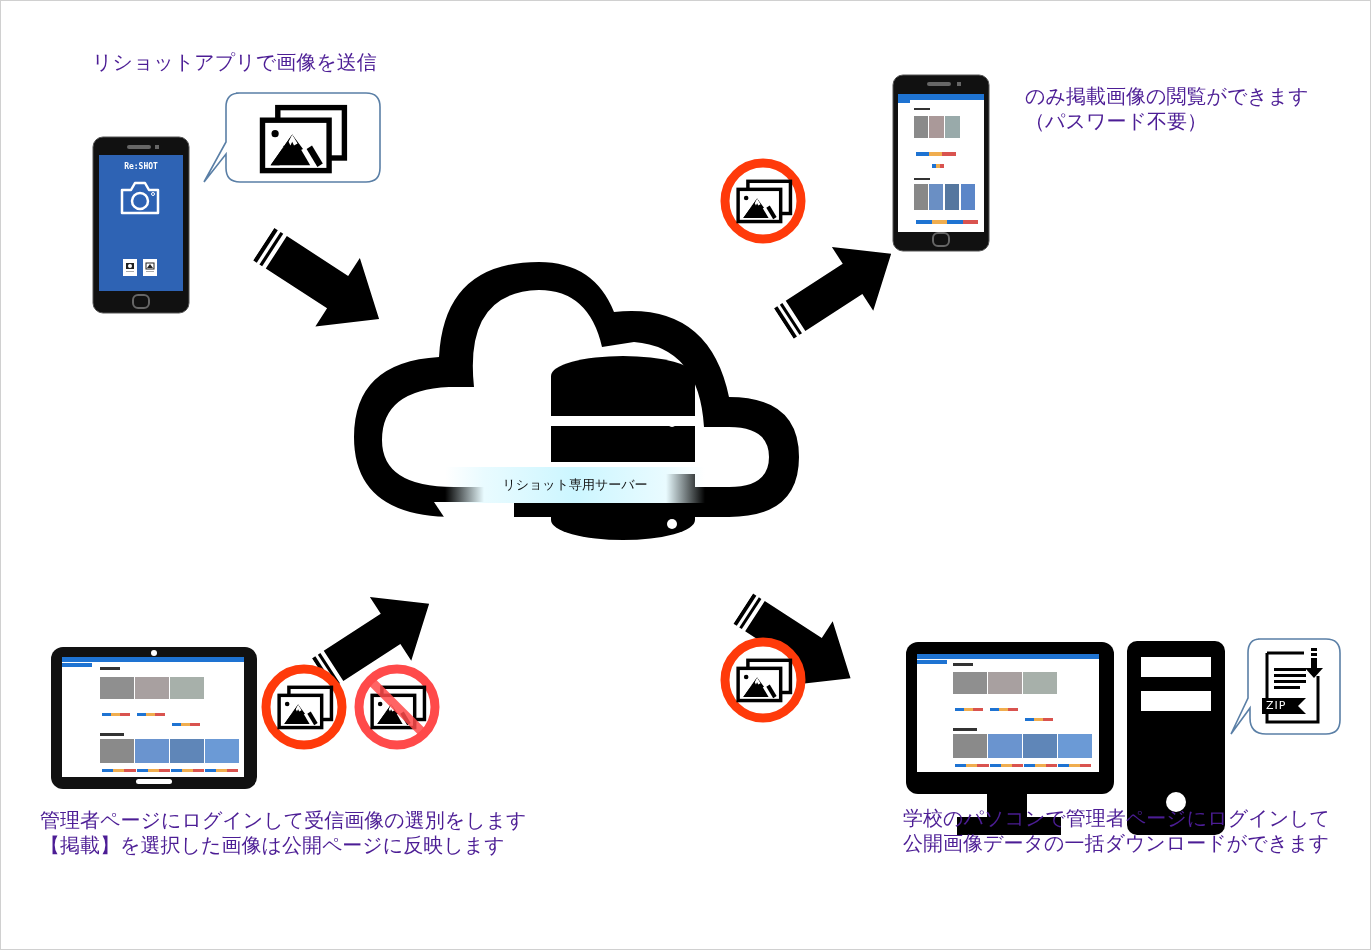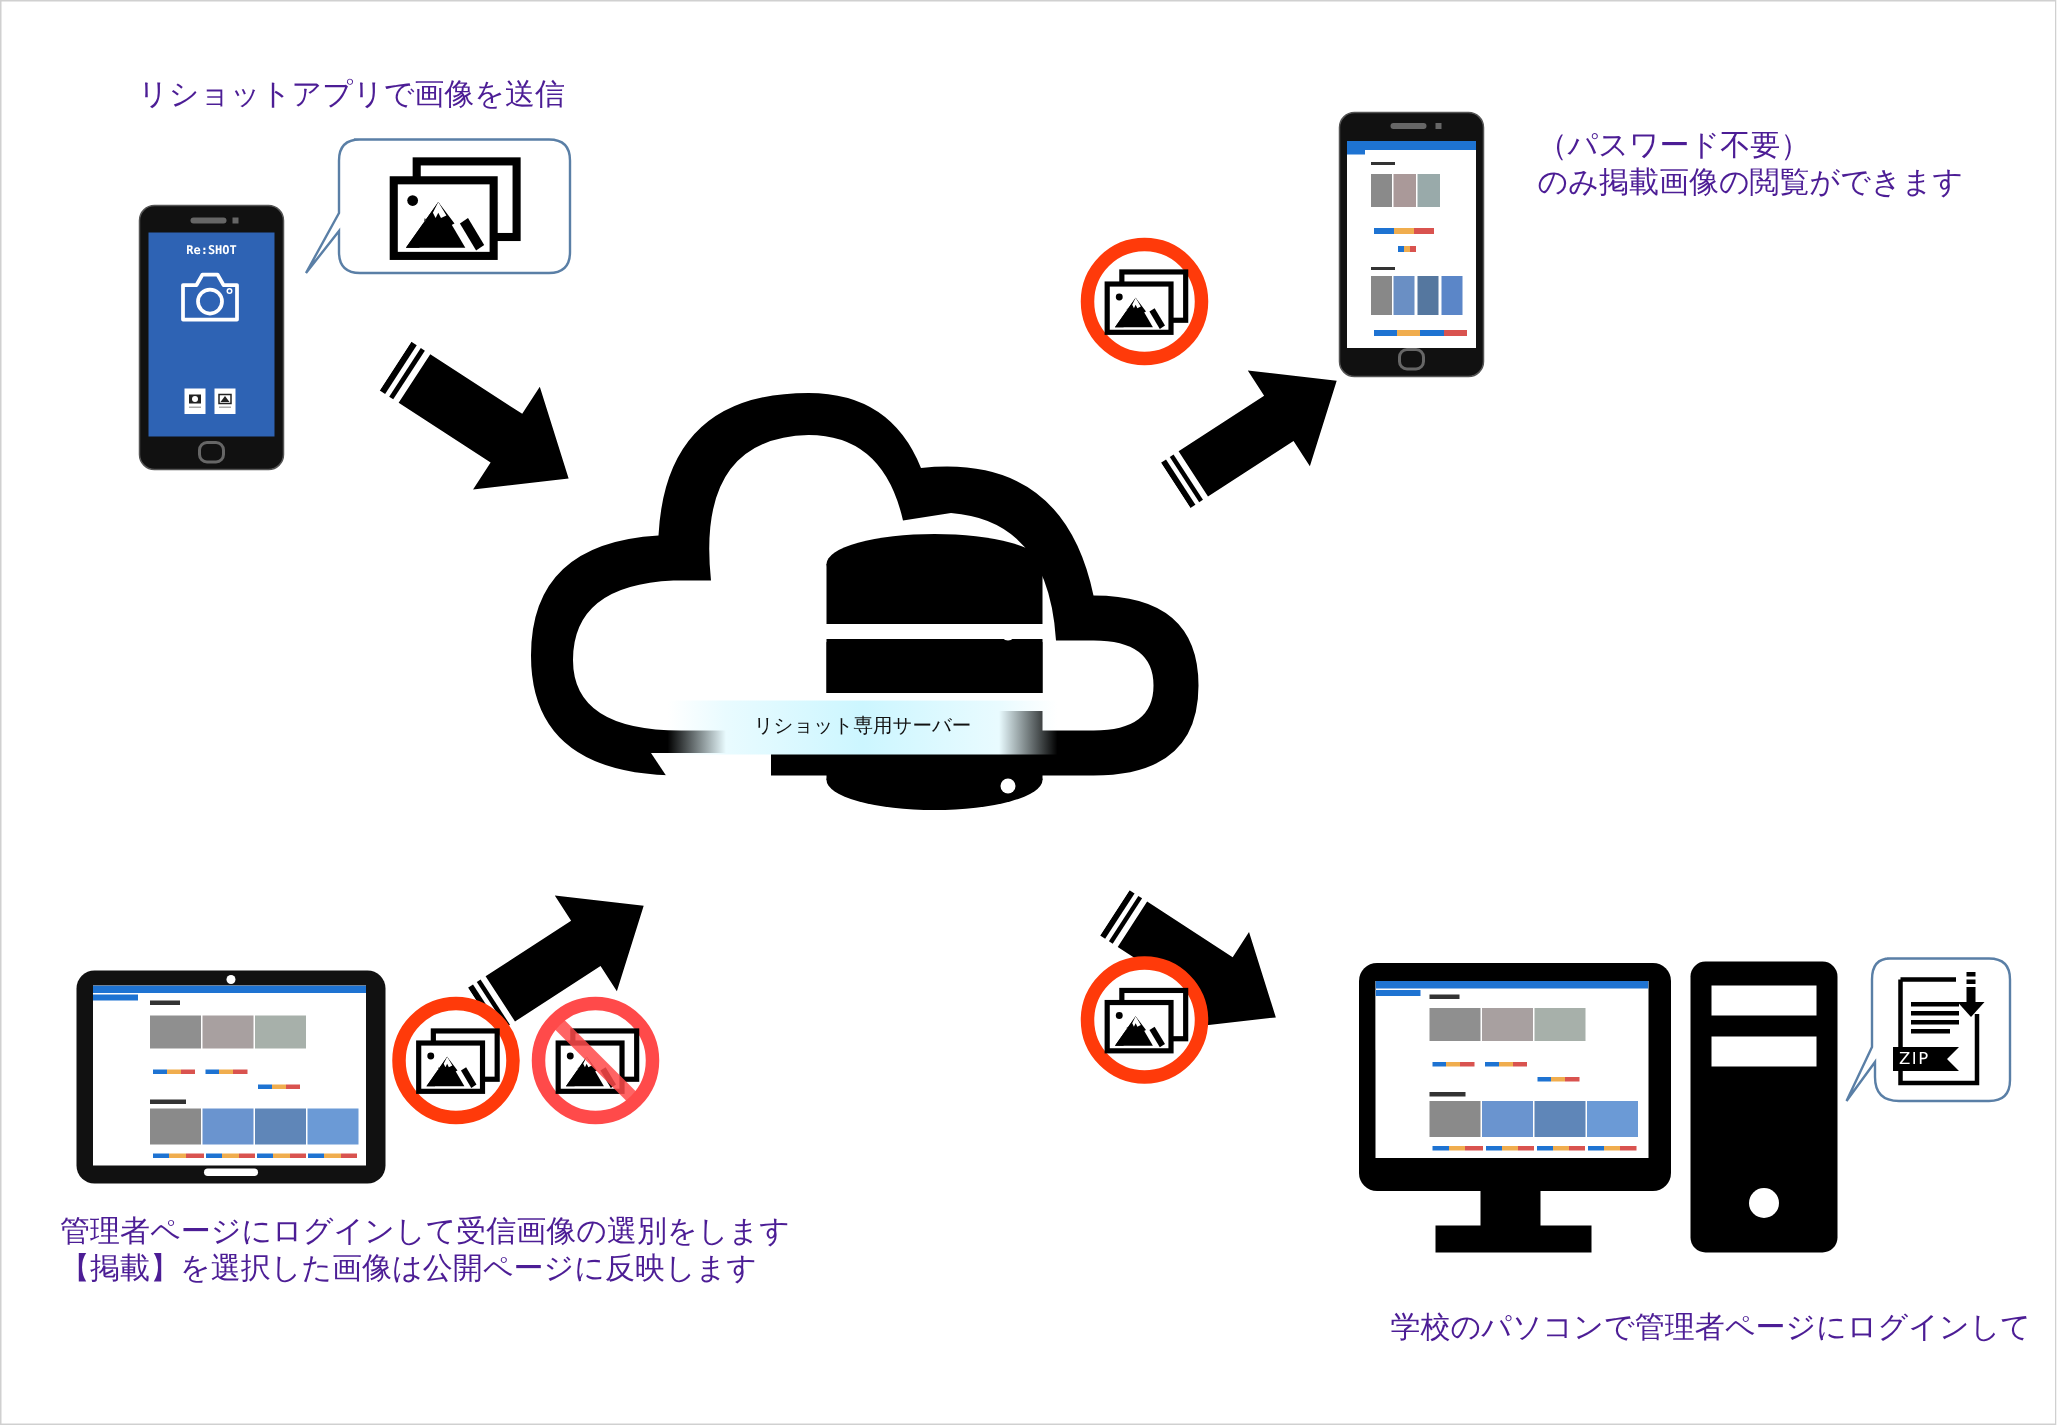--- a/index.html
+++ b/index.html
@@ -131,22 +131,22 @@
   <div class="btn" style="left:18px; top:58px; width:40px; height:4px; background:linear-gradient(90deg,#1e73d2 33%,#f0ad4e 33% 66%,#d9534f 66%);"></div>
   <div class="btn" style="left:34px; top:70px; width:12px; height:4px; background:linear-gradient(90deg,#1e73d2 33%,#f0ad4e 33% 66%,#d9534f 66%);"></div>
   <div class="thumb" style="left:16px; top:84px; width:16px; height:2px; background:#333;"></div>
   <div class="thumb" style="left:16px; top:90px; width:14px; height:26px; background:#888;"></div>
   <div class="thumb" style="left:31px; top:90px; width:14px; height:26px; background:#6a8fc4;"></div>
   <div class="thumb" style="left:47px; top:90px; width:14px; height:26px; background:#55779f;"></div>
   <div class="thumb" style="left:63px; top:90px; width:14px; height:26px; background:#5b86c8;"></div>
   <div class="btn" style="left:18px; top:126px; width:62px; height:4px; background:linear-gradient(90deg,#1e73d2 25%,#f0ad4e 25% 50%,#1e73d2 50% 75%,#d9534f 75%);"></div>
 </div>
 <div class="lbl" style="left:1025px; top:84px;">
+  <div>のみ掲載画像の閲覧ができます</div>
   <div>（パスワード不要）</div>
-  <div>のみ掲載画像の閲覧ができます</div>
 </div>
 
 <svg class="abs" style="left:300px; top:640px; transform:rotate(-33deg); transform-origin:0 0;" width="130" height="80" viewBox="0 0 130 80">
     <use href="#sym-arrow"></use>
   </svg>
 
 <svg class="abs" style="left:50px; top:646px;" width="208" height="144" viewBox="0 0 208 144">
   <rect x="1" y="1" width="206" height="142" rx="12" fill="#111"></rect>
   <circle cx="104" cy="7" r="3" fill="#fff"></circle>
   <rect x="86" y="133" width="36" height="5" rx="2.5" fill="#fff"></rect>
@@ -243,15 +243,16 @@
   <rect x="12" y="32" width="32" height="3" fill="#000"></rect>
   <rect x="12" y="38" width="26" height="3" fill="#000"></rect>
   <rect x="49" y="0" width="6" height="3" fill="#000"></rect>
   <rect x="49" y="5" width="6" height="3" fill="#000"></rect>
   <rect x="49" y="10" width="6" height="10" fill="#000"></rect>
   <polygon points="43,20 61,20 52,30" fill="#000"></polygon>
   <polygon points="0,50 44,50 36,58 44,66 0,66" fill="#000"></polygon>
 </svg>
 <div style="position:absolute; left:1266px; top:699px; font-size:11px; color:#fff; letter-spacing:1px;">ZIP</div>
 
-<div class="lbl" style="left:903px; top:872px;margin-left:24px;">
+<div class="lbl" style="left:903px; top:806px;">
   <div>学校のパソコンで管理者ページにログインして</div>
+  <div>公開画像データの一括ダウンロードができます</div>
 </div>
 
 </body></html>

